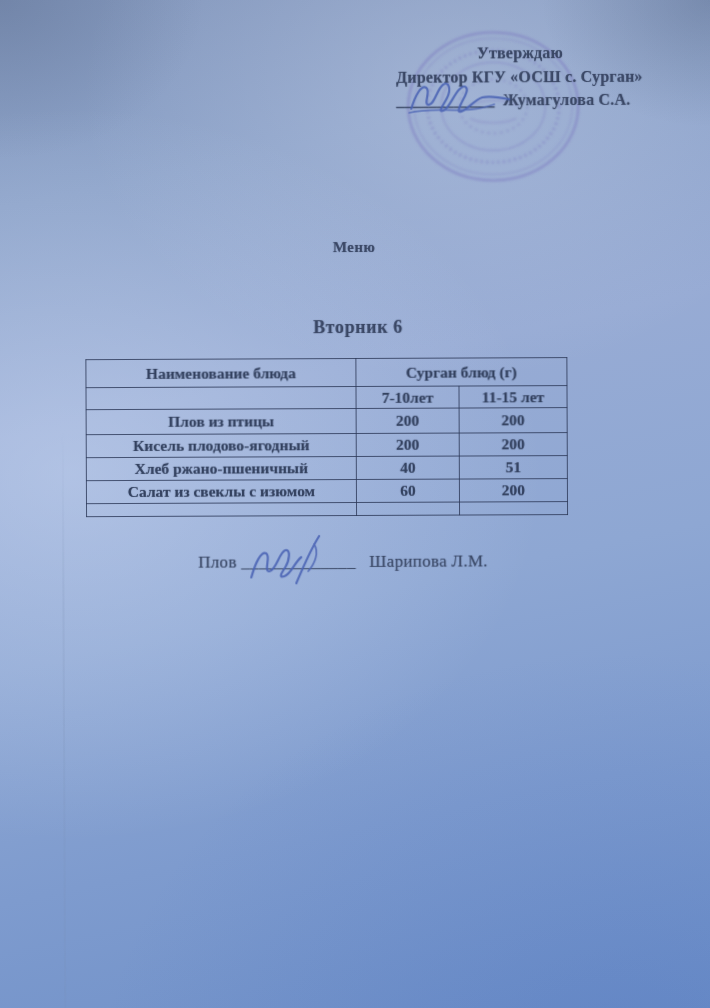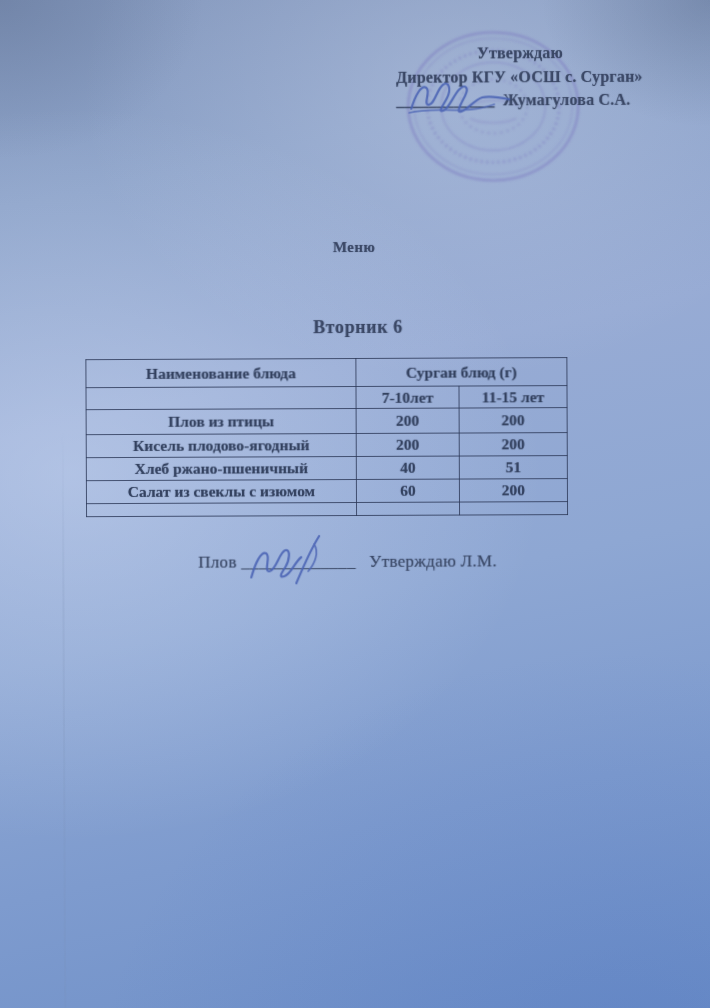--- a/index.html
+++ b/index.html
@@ -142,21 +142,21 @@
         <td></td>
         <td></td>
         <td></td>
       </tr>
     </tbody>
       </table>
 
     <div id="cook-line" class="txt">
       <span>Плов</span>
       <span>_____________</span>&nbsp;&nbsp;
-      <span>Утверждаю Л.М.</span>
+      <span>Шарипова Л.М.</span>
     </div>
 
     <svg class="sig" style="left:244px;top:532px" width="92" height="56" viewBox="0 0 92 56">
       <path d="M7,45 C11,31 17,18 22,21 C27,24 19,39 25,39 C32,38 35,20 41,18 C47,16 45,29 41,35 C37,41 34,46 40,44 C47,42 51,29 57,25" fill="none" stroke="#4a63b4" stroke-width="2.2" stroke-linecap="round"></path>
       <path d="M52,51 C58,37 66,18 75,4" fill="none" stroke="#4a63b4" stroke-width="2.2" stroke-linecap="round"></path>
       <path d="M70,12 C75,20 71,31 64,39" fill="none" stroke="#4a63b4" stroke-width="1.8" stroke-linecap="round" opacity=".9"></path>
     </svg>
 
     <div class="crease"></div>
   </div>

